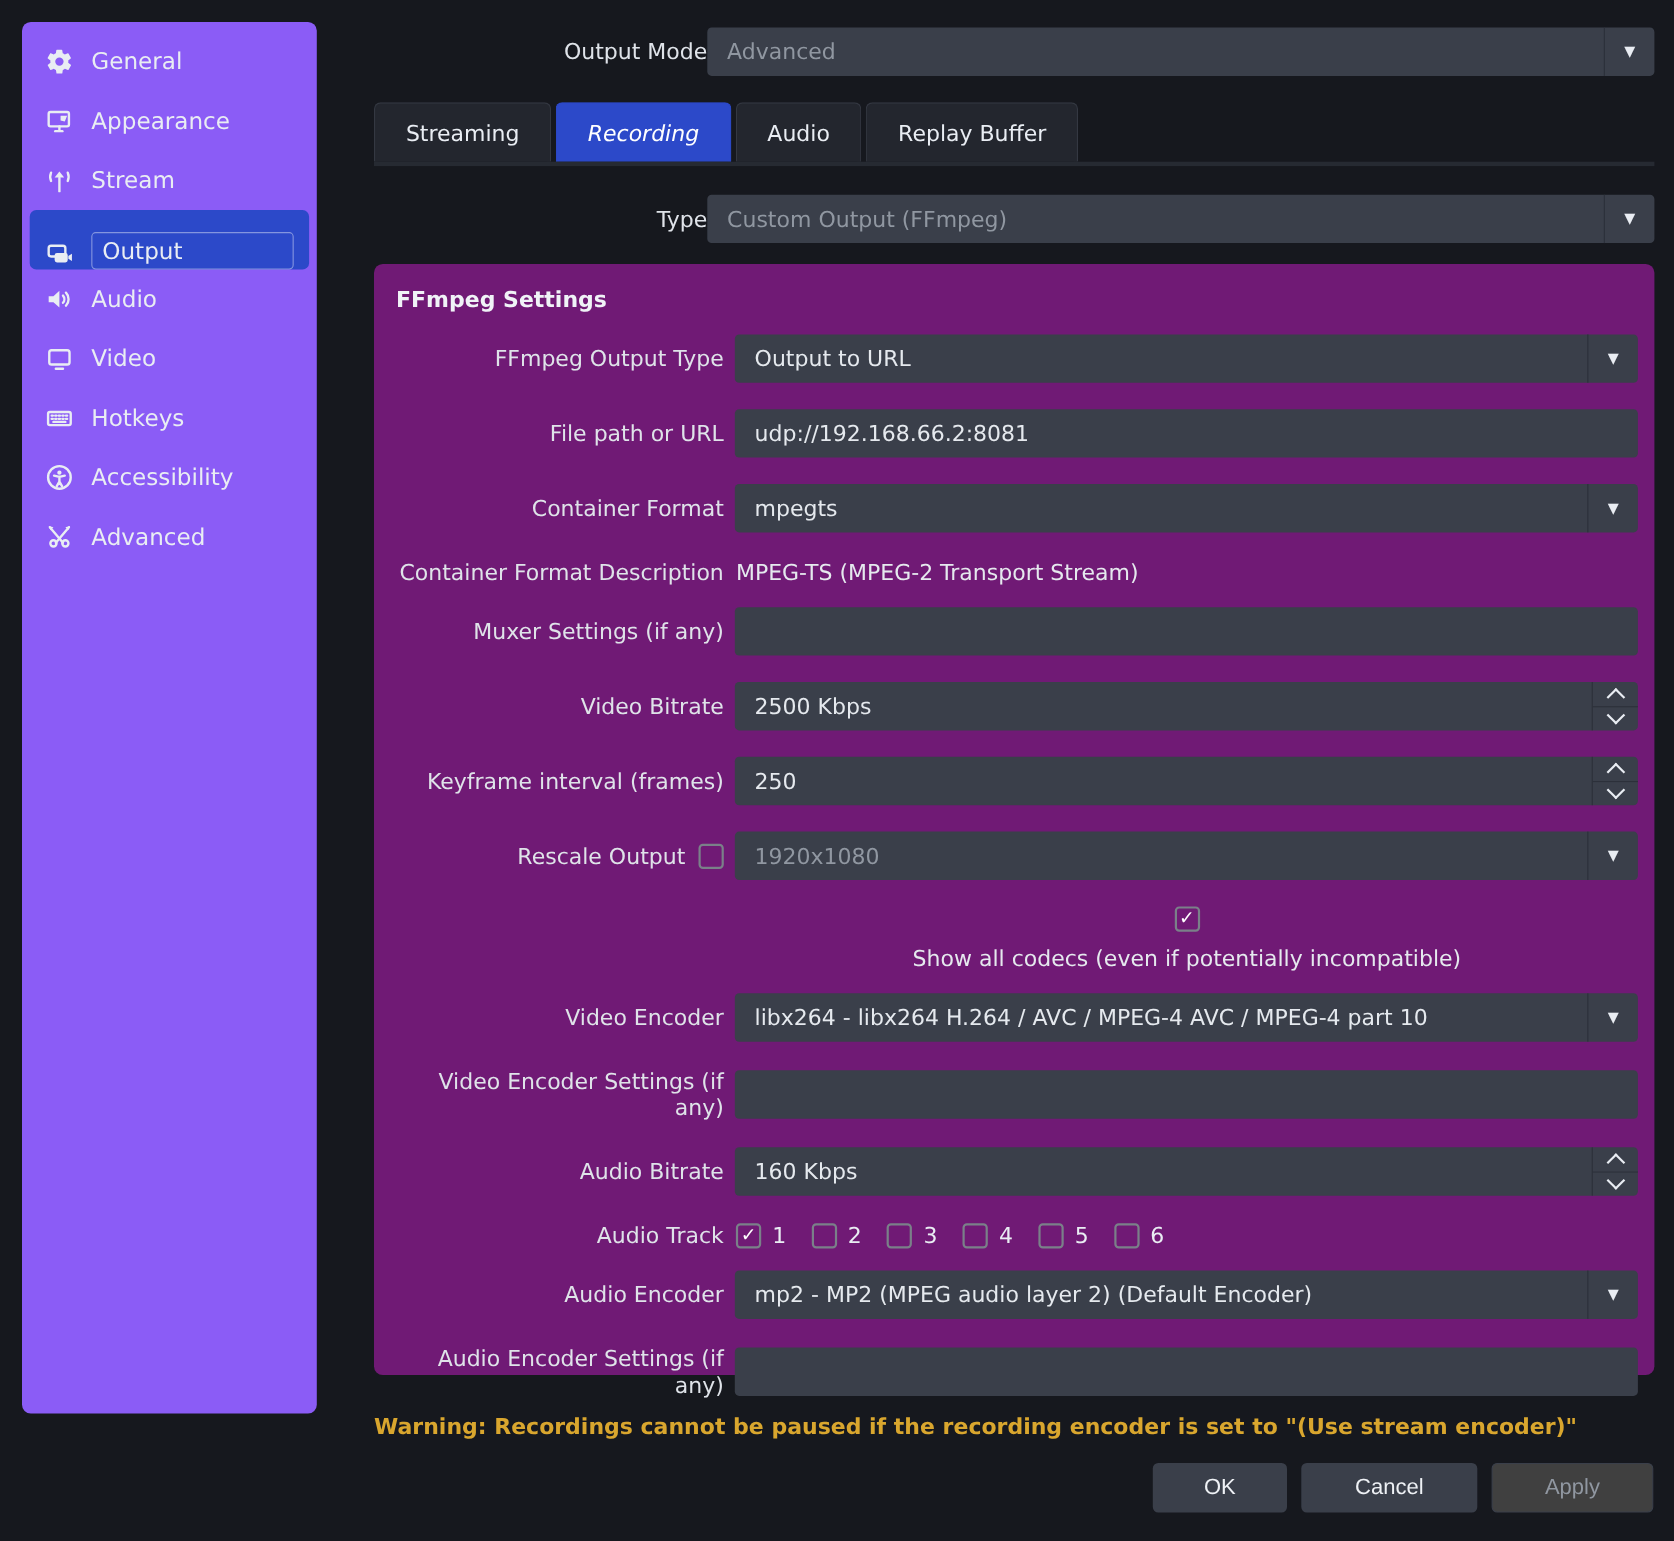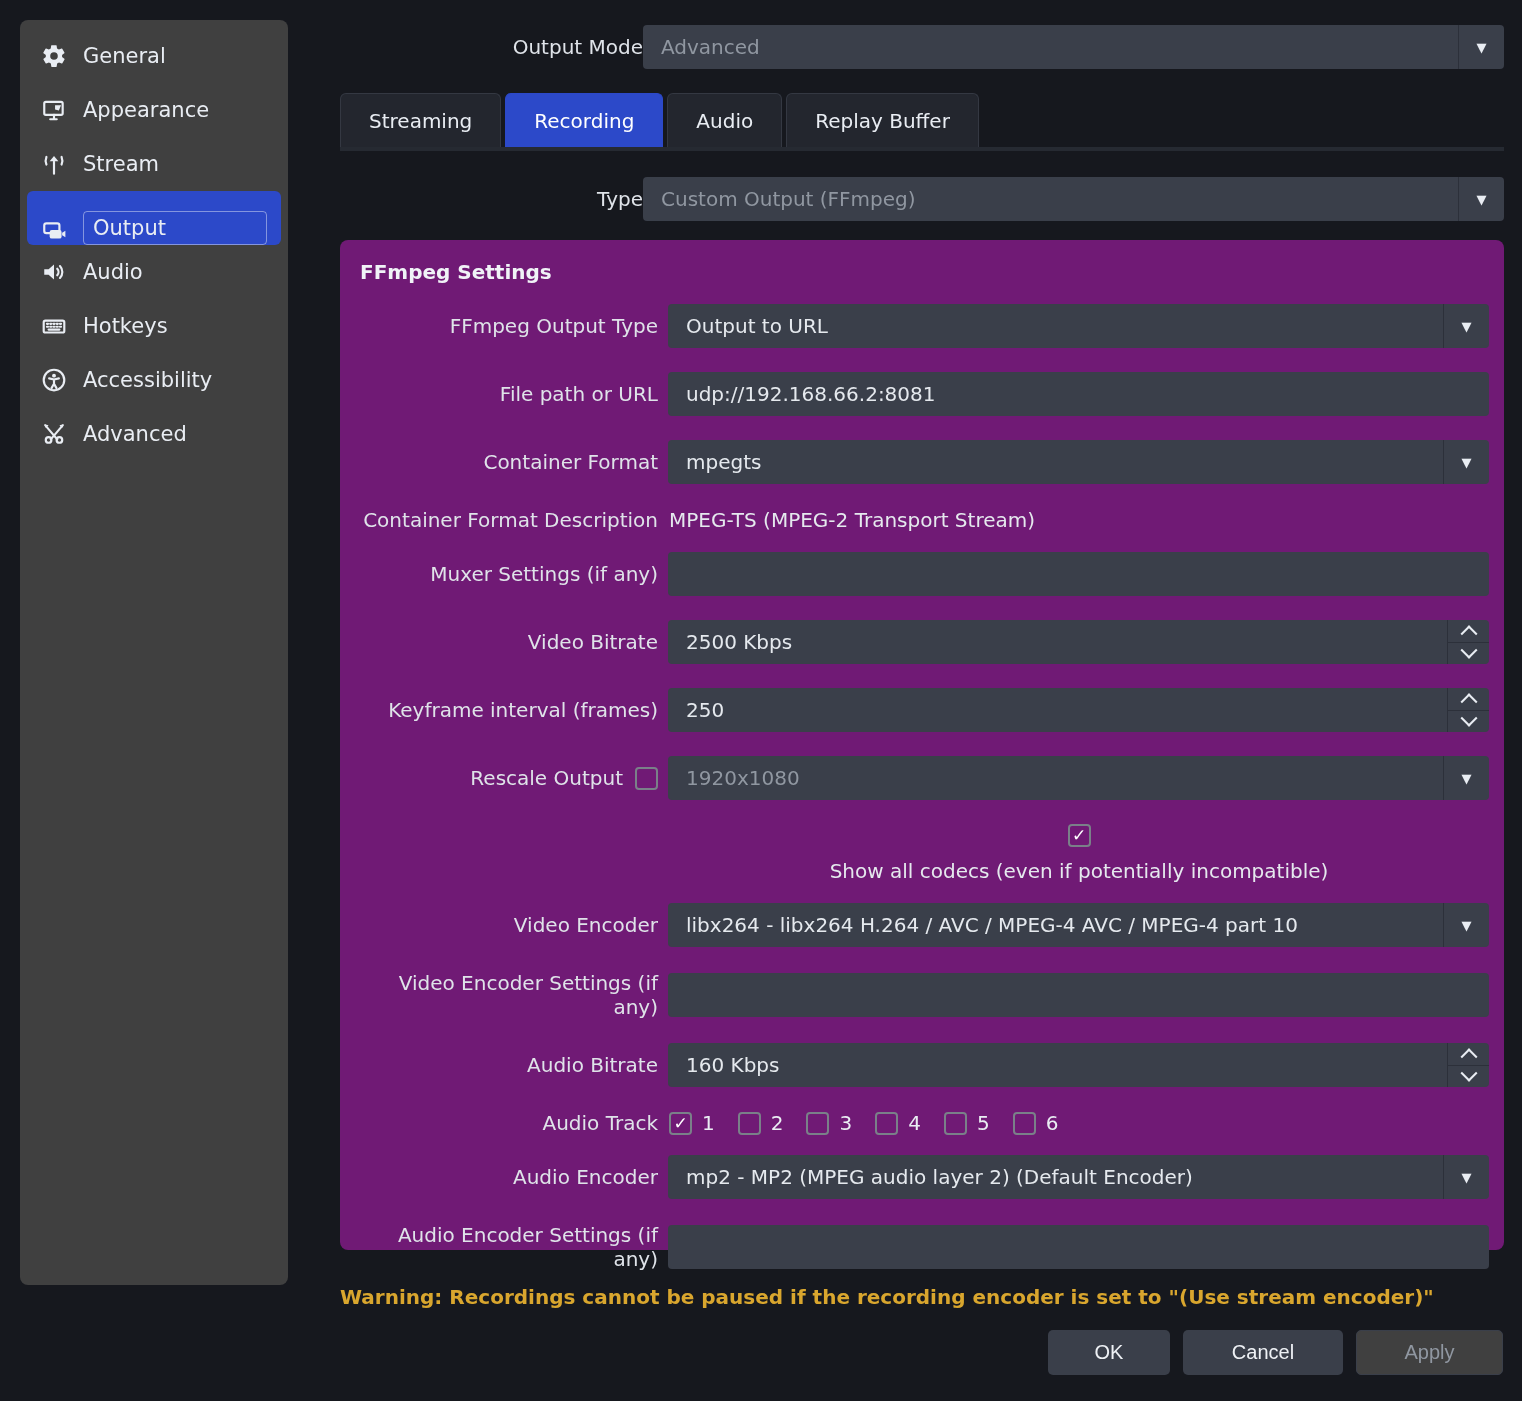--- a/index.html
+++ b/index.html
@@ -9,21 +9,21 @@
     position:relative;
     background:#16181e;
     font-family:"DejaVu Sans","Liberation Sans",sans-serif;
     color:#e9edf3;
     overflow:hidden;
   }
   
   .sidebar {
     position:absolute; left:20px; top:20px;
     width:268px; height:1265px;
-    background:#404040; border-radius:8px;
+    background:#8b5cf6; border-radius:8px;
     padding-top:9px;
   }
   .side-item {
     height:54px; margin:0 7px;
     display:flex; align-items:center; gap:15px;
     padding:0 13px; border-radius:6px;
     font-size:21px; color:#e9edf3;
   }
   .side-item .icn { width:28px; height:28px; flex-shrink:0; display:flex; align-items:center; justify-content:center; }
   .side-item .icn svg { width:26px; height:26px; stroke:#e9edf3; fill:none; stroke-width:2; stroke-linecap:round; stroke-linejoin:round; }
@@ -36,21 +36,21 @@
   
   .toprow { position:absolute; left:340px; width:1164px; height:44px; display:flex; align-items:center; }
   .toprow .tlbl { width:303px; flex-shrink:0; text-align:right; font-size:20px; color:#dfe3e9; }
   
   .tabs { position:absolute; left:340px; top:93px; height:54px; display:flex; gap:4px; }
   .tab {
     background:#23262e; border:1px solid #343842; border-bottom:none;
     border-radius:6px 6px 0 0; padding:0 28px;
     display:flex; align-items:center; font-size:20px; color:#e9edf3;
   }
-  .tab.selected { background:var(--accent); border-color:var(--accent); color:#fff; }
+  .tab.selected { background:var(--accent); border-color:var(--accent); color:#fff;font-style:italic; }
   .tabline { position:absolute; left:340px; top:147px; width:1164px; height:4px; background:#262a32; }
   
   .combo { background:#3a3f4a; border-radius:4px; height:44px; display:flex; align-items:center; flex:1; }
   .combo .val { flex:1; padding:0 18px; font-size:20px; color:#e5e9ee; white-space:nowrap; overflow:hidden; }
   .combo.disabled .val { color:#9097a1; }
   .combo .arrow { width:46px; align-self:stretch; border-left:1px solid #2c303a; display:flex; align-items:center; justify-content:center; }
   .combo .arrow::after { content:'\25BC'; font-size:13px; color:#e9edf3; }
   .tinput { background:#3a3f4a; border-radius:4px; height:44px; flex:1; display:flex; align-items:center; padding:0 18px; font-size:20px; color:#e5e9ee; }
   .spin { background:#3a3f4a; border-radius:4px; height:44px; display:flex; flex:1; }
   .spin .val { flex:1; display:flex; align-items:center; padding:0 18px; font-size:20px; color:#e5e9ee; }
@@ -134,20 +134,29 @@
           <path class="fil" d="M3 9.5v5h4l5 4.5v-14L7 9.5H3z"></path>
           <path d="M15 9a4.5 4.5 0 0 1 0 6"></path>
           <path d="M17.5 6.5a8 8 0 0 1 0 11"></path>
         </svg>
     </span>
     <span>Audio</span>
   </div>
   <div class="side-item">
     <span class="icn">
       <svg viewBox="0 0 24 24">
+          <rect x="3.5" y="5" width="17" height="12" rx="2"></rect>
+          <path d="M9 20.5h6"></path>
+        </svg>
+    </span>
+    <span>Video</span>
+  </div>
+  <div class="side-item">
+    <span class="icn">
+      <svg viewBox="0 0 24 24">
           <rect x="2.5" y="7" width="19" height="11" rx="1.5"></rect>
           <path d="M5.5 10h1M8.5 10h1M11.5 10h1M14.5 10h1M17.5 10h1M5.5 12.7h1M8.5 12.7h1M11.5 12.7h1M14.5 12.7h1M17.5 12.7h1M7 15.3h10"></path>
         </svg>
     </span>
     <span>Hotkeys</span>
   </div>
   <div class="side-item">
     <span class="icn">
       <svg viewBox="0 0 24 24">
           <circle cx="12" cy="12" r="9.5"></circle>

